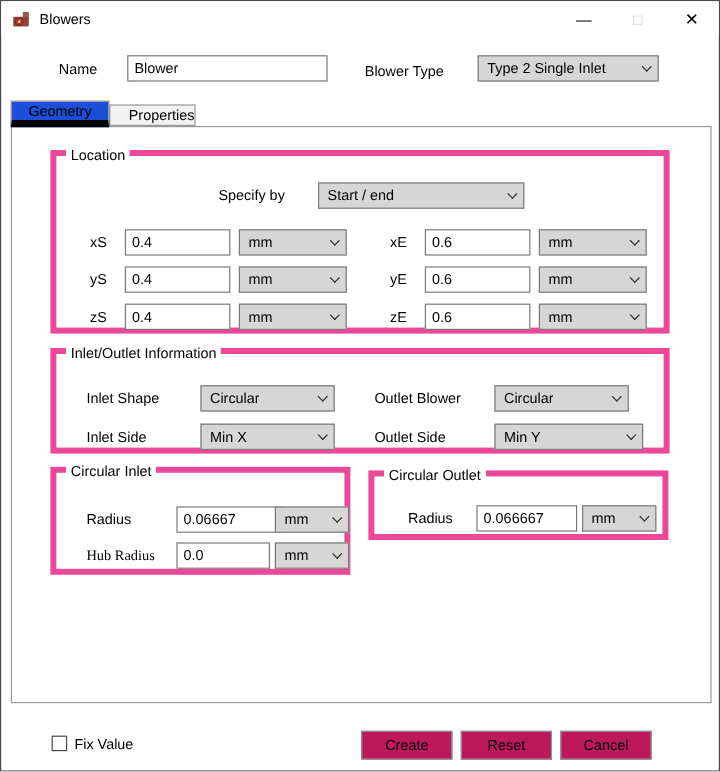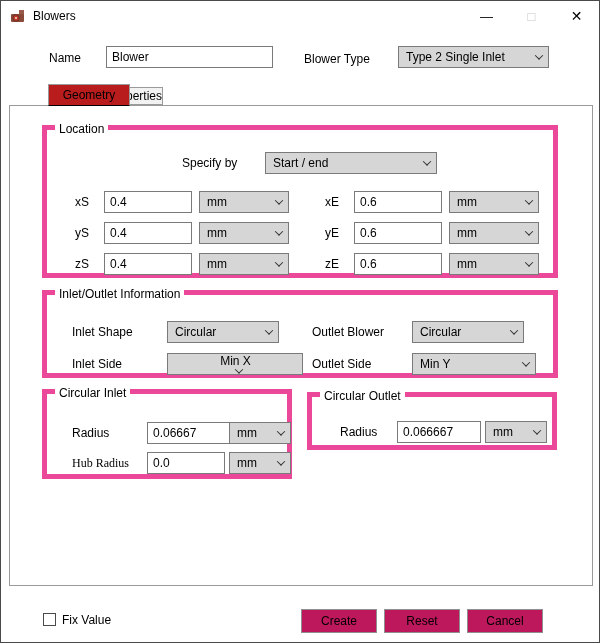--- a/index.html
+++ b/index.html
@@ -65,21 +65,21 @@
     position: absolute; left: 8px; top: 104px; width: 584px; height: 481px;
     border: 1px solid #9a9a9a; background: #ffffff; z-index: 1;
   }
   .tab {
     position: absolute;
     display: flex; align-items: center; justify-content: center;
     border: 1px solid #9a9a9a; cursor: default;
   }
   .tab.active {
     left: 8px; top: 83px; width: 82px; height: 22px;
-    background: #b91c1c; border-bottom: 1px solid #000000; z-index: 3; margin-left: 39px;
+    background: #1d4ed8; border-bottom: 6px solid #000000; z-index: 3;
   }
   .tab.inactive {
     left: 90px; top: 86px; width: 72px; height: 18px;
     background: #f2f2f2; z-index: 0; justify-content: flex-end;
   }
   
   .checkbox {
     position: absolute; width: 13px; height: 13px;
     border: 1px solid #4a4a4a; background: #fff; cursor: default;
   }
@@ -186,21 +186,21 @@
         <span class="combo-text">Circular</span>
         <span class="chev"></span>
       </div>
       <span class="lbl" style="left:265px; top:30px;">Outlet Blower</span>
       <div class="combo" style="left:365px; top:26px; width:112px;">
         <span class="combo-text">Circular</span>
         <span class="chev"></span>
       </div>
 
       <span class="lbl" style="left:25px; top:62px;">Inlet Side</span>
-      <div class="combo" style="left:120px; top:58px; width:136px;flex-direction:column;">
+      <div class="combo" style="left:120px; top:58px; width:112px;">
         <span class="combo-text">Min X</span>
         <span class="chev"></span>
       </div>
       <span class="lbl" style="left:265px; top:62px;">Outlet Side</span>
       <div class="combo" style="left:365px; top:58px; width:124px;text-align:center;">
         <span class="combo-text">Min Y</span>
         <span class="chev"></span>
       </div>
     </div>
 

